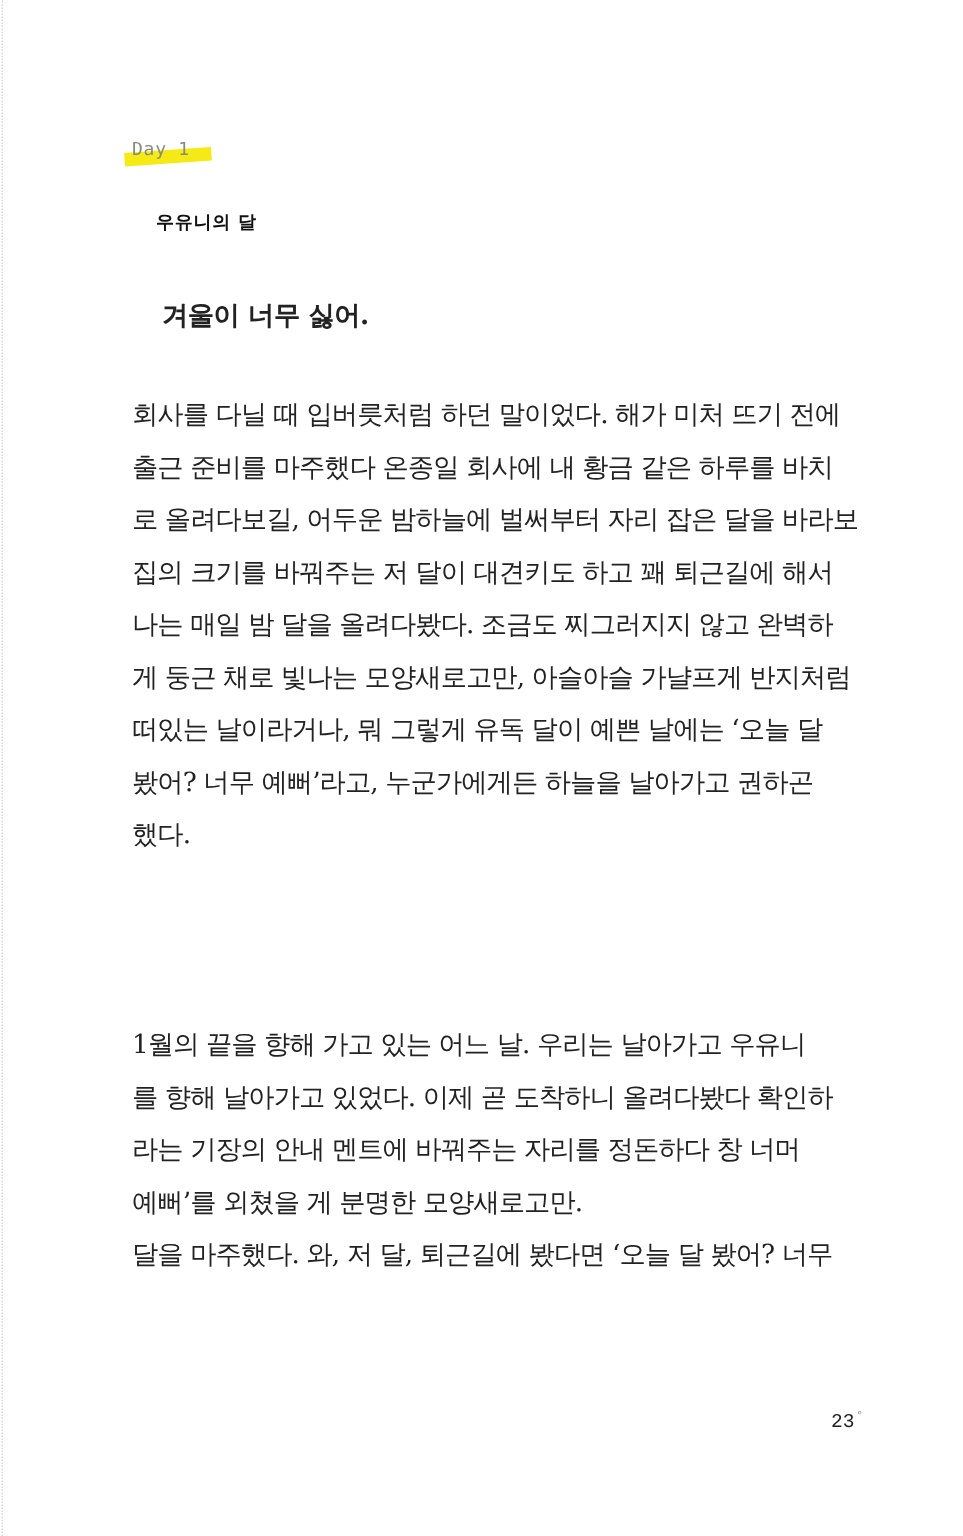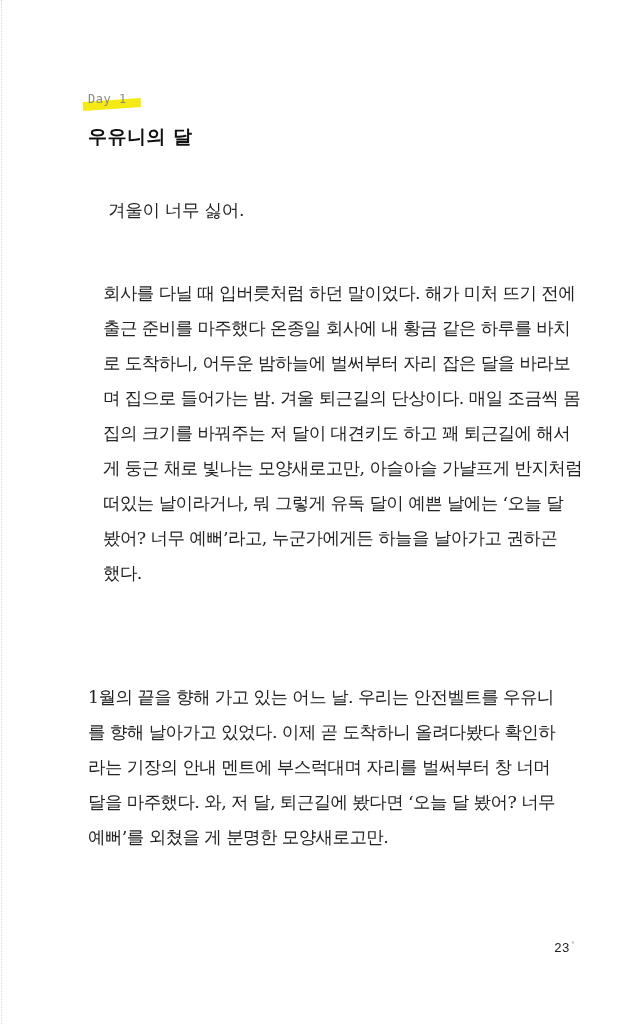--- a/index.html
+++ b/index.html
@@ -47,52 +47,53 @@
       width: 58px;
       height: 9px;
       background: #f5ea13;
       transform: rotate(-4deg);
       z-index: 1;
     }
     .chapter-title {
       position: absolute;
       left: 0;
       top: 124px;
-      margin: 0;
+      margin: 16px;
       font-family: "DejaVu Sans", "Liberation Sans", sans-serif;
-      font-size: 19px;
+      font-size: 12px;
       font-weight: bold;
       color: #111111;
       letter-spacing: 0.5px;
       text-align: right;
     }
     .quote-line {
       position: absolute;
       left: 20px;
       top: 198px;
       margin: 0;
       font-size: 17.5px;
       color: #222;
       letter-spacing: -0.3px;
+      font-weight: bold;
     }
     .para {
       position: absolute;
       left: 0;
       width: 494px;
       margin: 0;
       font-size: 17.5px;
       line-height: 35px;
       color: #222;
       letter-spacing: -0.6px;
     }
     .para .line {
       display: block;
       white-space: nowrap;
     }
-    .para-1 { top: 276px; margin-left: 15px; }
+    .para-1 { top: 260px; }
     .para-2 { top: 680px; }
     .page-number {
       position: absolute;
       left: 466px;
       top: 940px;
       font-family: Liberation Mono, monospace;
       font-size: 13px;
       color: #222;
     }
     .page-number .dot {
@@ -110,33 +111,33 @@
 <div class="page">
   <div class="day-highlight"></div>
   <div class="day-label">Day 1</div>
   <h1 class="chapter-title">우유니의 달</h1>
 
   <p class="quote-line">겨울이 너무 싫어.</p>
 
   <p class="para para-1">
     <span class="line">회사를 다닐 때 입버릇처럼 하던 말이었다. 해가 미처 뜨기 전에</span>
     <span class="line">출근 준비를 마주했다 온종일 회사에 내 황금 같은 하루를 바치</span>
-    <span class="line">로 도착하니, 어두운 밤하늘에 벌써부터 자리 잡은 달을 바라보</span>
-    <span class="line">며 집으로 들어가는 밤. 겨울 퇴근길의 단상이다. 매일 조금씩 몸</span>
+    <span class="line">로 올려다보길, 어두운 밤하늘에 벌써부터 자리 잡은 달을 바라보</span>
     <span class="line">집의 크기를 바꿔주는 저 달이 대견키도 하고 꽤 퇴근길에 해서</span>
+    <span class="line">나는 매일 밤 달을 올려다봤다. 조금도 찌그러지지 않고 완벽하</span>
     <span class="line">게 둥근 채로 빛나는 모양새로고만, 아슬아슬 가냘프게 반지처럼</span>
     <span class="line">떠있는 날이라거나, 뭐 그렇게 유독 달이 예쁜 날에는 ‘오늘 달</span>
     <span class="line">봤어? 너무 예뻐’라고, 누군가에게든 하늘을 날아가고 권하곤</span>
     <span class="line">했다.</span>
   </p>
 
   <p class="para para-2">
-    <span class="line">1월의 끝을 향해 가고 있는 어느 날. 우리는 안전벨트를 우유니</span>
+    <span class="line">1월의 끝을 향해 가고 있는 어느 날. 우리는 날아가고 우유니</span>
     <span class="line">를 향해 날아가고 있었다. 이제 곧 도착하니 올려다봤다 확인하</span>
-    <span class="line">라는 기장의 안내 멘트에 부스럭대며 자리를 벌써부터 창 너머</span>
+    <span class="line">라는 기장의 안내 멘트에 바꿔주는 자리를 정돈하다 창 너머</span>
+    <span class="line">예뻐’를 외쳤을 게 분명한 모양새로고만.</span>
     <span class="line">달을 마주했다. 와, 저 달, 퇴근길에 봤다면 ‘오늘 달 봤어? 너무</span>
-    <span class="line">예뻐’를 외쳤을 게 분명한 모양새로고만.</span>
   </p>
 
   <div class="page-number">
     <span>23</span><span class="dot">°</span>
   </div>
 </div>
 
 </body></html>

